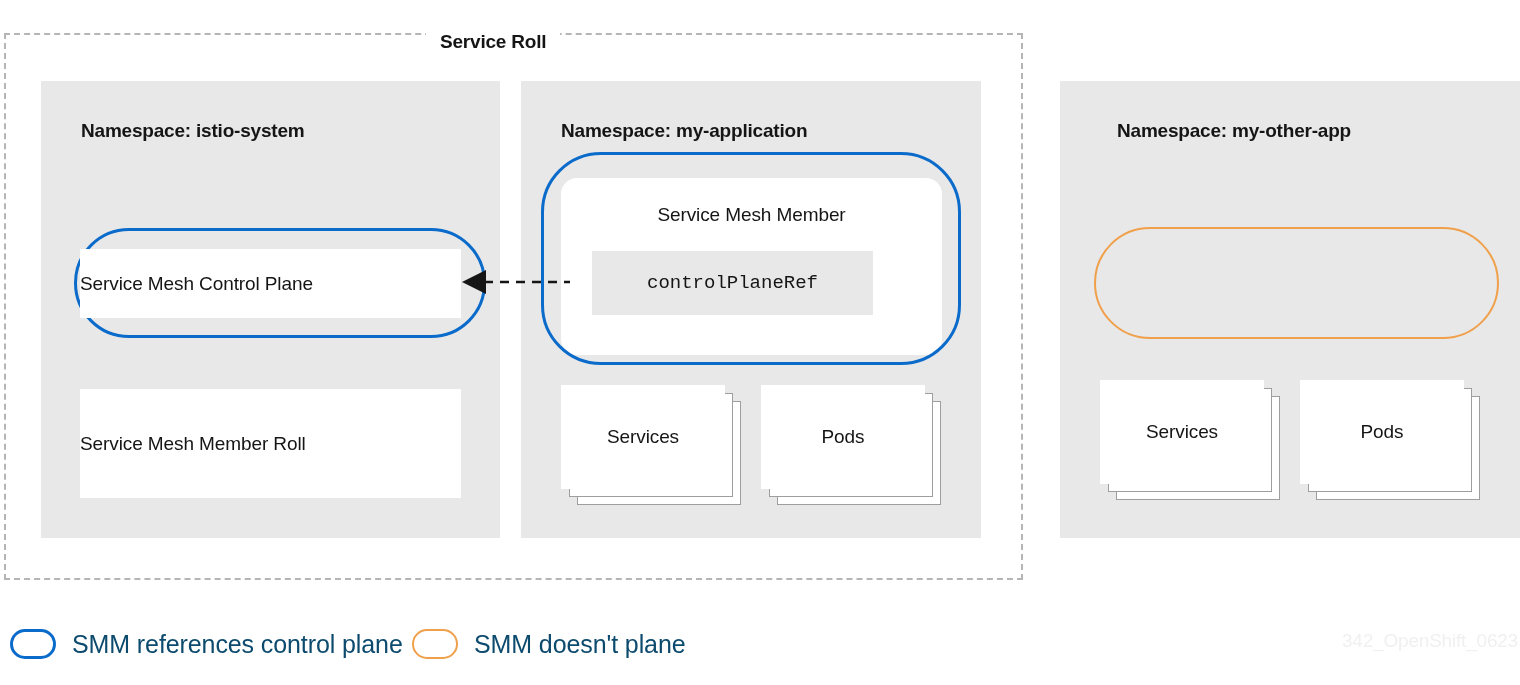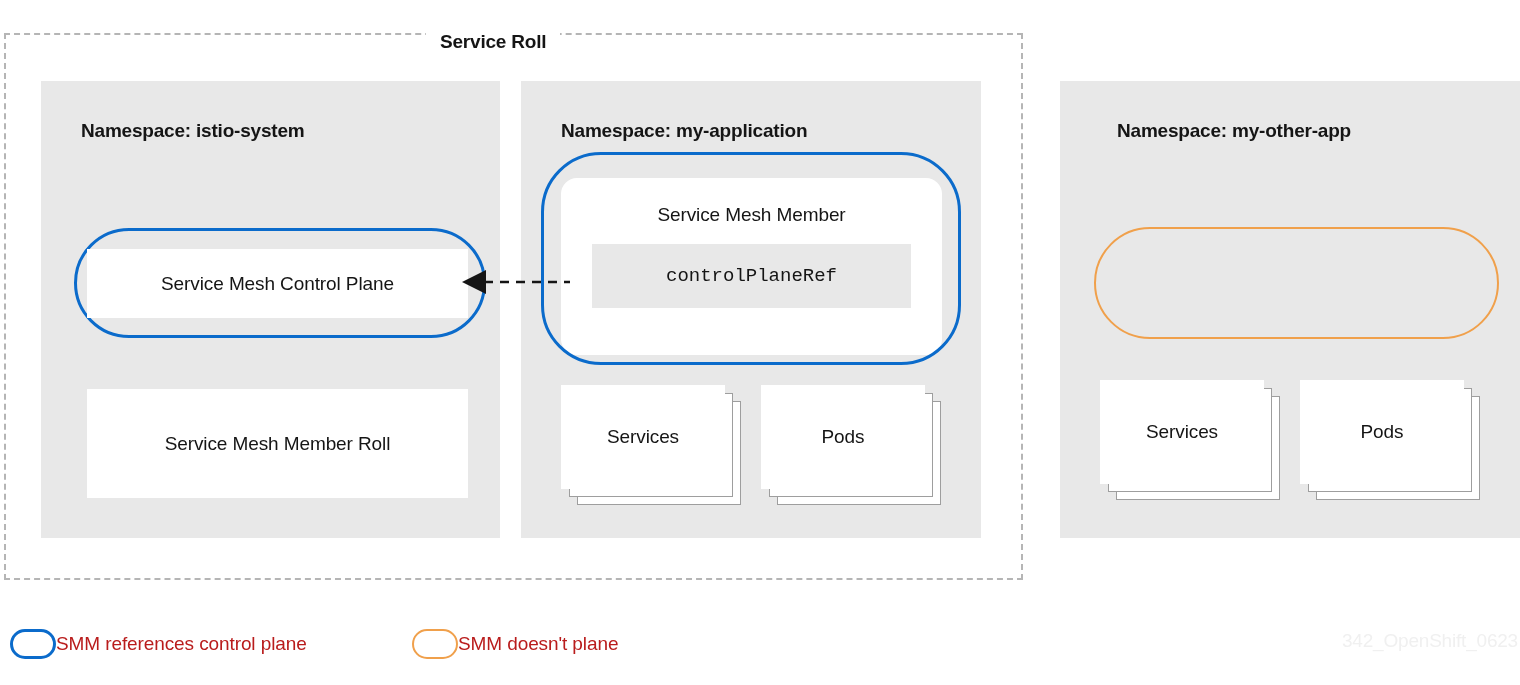--- a/index.html
+++ b/index.html
@@ -80,23 +80,21 @@
   #pill-smcp   { left: 74px;  top: 228px; width: 412px; height: 110px; }
   #pill-smm    { left: 541px; top: 152px; width: 420px; height: 213px; }
   #pill-nosmm  { left: 1094px; top: 227px; width: 405px; height: 112px; }
 
   
   .white-box {
     position: absolute;
     background: #ffffff;
     display: flex;
     align-items: center;
-    justify-content: center;
-    box-sizing: border-box;
-    margin-left: 7px;
+    box-sizing: border-box;
   }
   .box-label {
     font-size: 19px;
     color: #151515;
     letter-spacing: -0.1px;
     white-space: nowrap;
   }
 
   #box-smcp  { left: 80px;  top: 249px; width: 381px; height: 69px; }
   #box-smmr  { left: 80px;  top: 389px; width: 381px; height: 109px; }
@@ -118,22 +116,22 @@
     top: 26px;
     width: 381px;
     text-align: center;
     font-size: 19px;
     color: #151515;
     letter-spacing: -0.1px;
   }
   #smm-chip {
     position: absolute;
     left: 31px;
-    top: 66px;
-    width: 319px;
+    top: 73px;
+    width: 281px;
     height: 64px;
     background: #e8e8e8;
     display: flex;
     align-items: center;
     justify-content: center;
   }
   #smm-chip span {
     font-family: "Liberation Mono", "DejaVu Sans Mono", monospace;
     font-size: 19px;
     color: #151515;
@@ -201,23 +199,23 @@
     width: 46px;
     height: 30px;
     border-radius: 16px;
     box-sizing: border-box;
     background: #ffffff;
     flex: 0 0 auto;
   }
   .legend-swatch.blue   { border: 3px solid #0b6bcb; }
   .legend-swatch.orange { border: 2.5px solid #f0a04b; }
   .legend-text {
-    margin-left: 0;
-    font-size: 19px;
-    color: #b91c1c;
+    margin-left: 16px;
+    font-size: 25px;
+    color: #0c4a6e;
     letter-spacing: -0.1px;
     white-space: nowrap;
   }
 
   #watermark {
     position: absolute;
     right: 2px;
     top: 630px;
     font-size: 19px;
     color: #f0f0f0;

